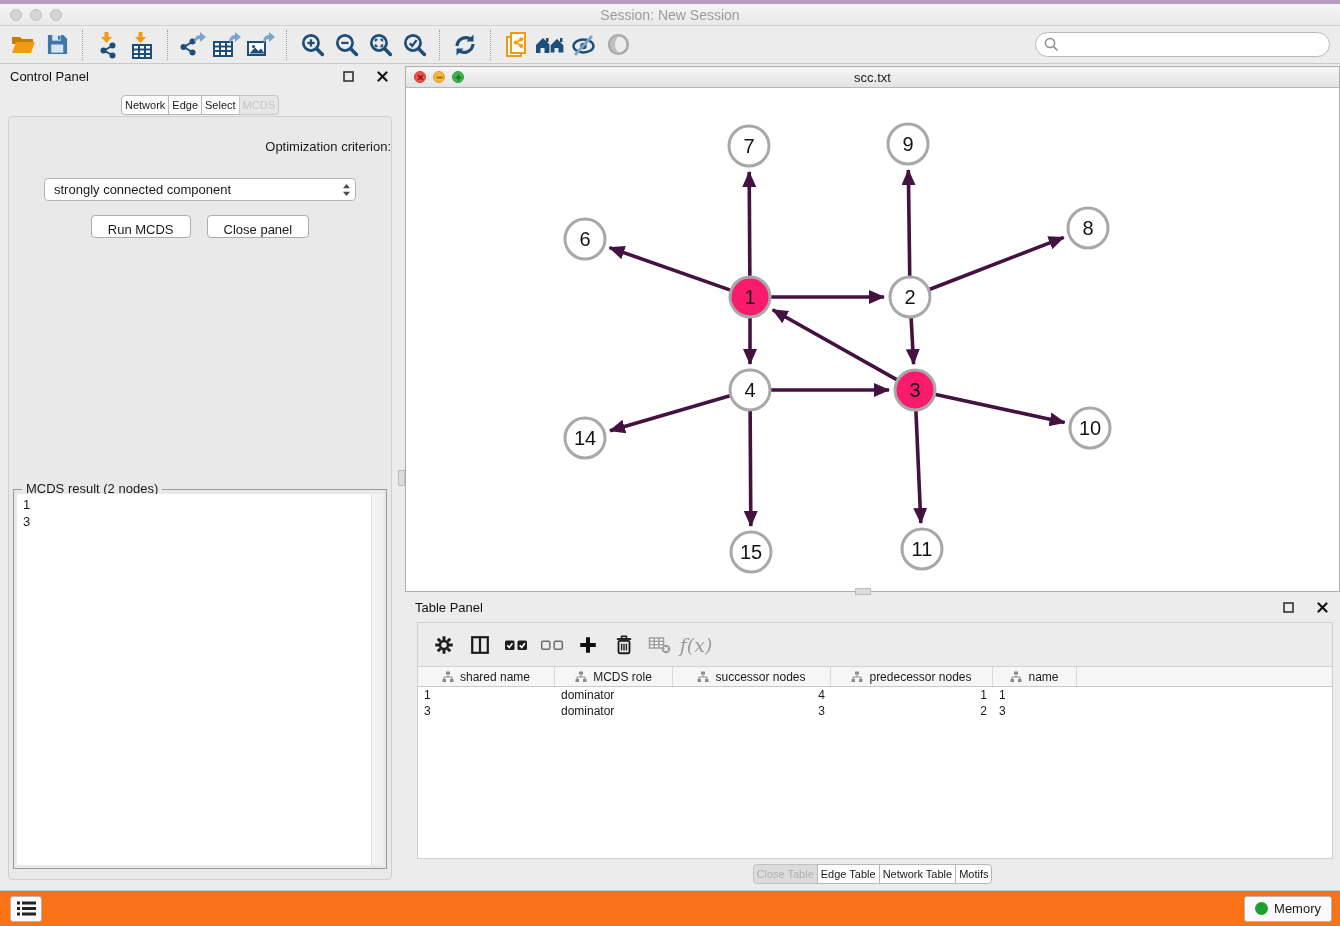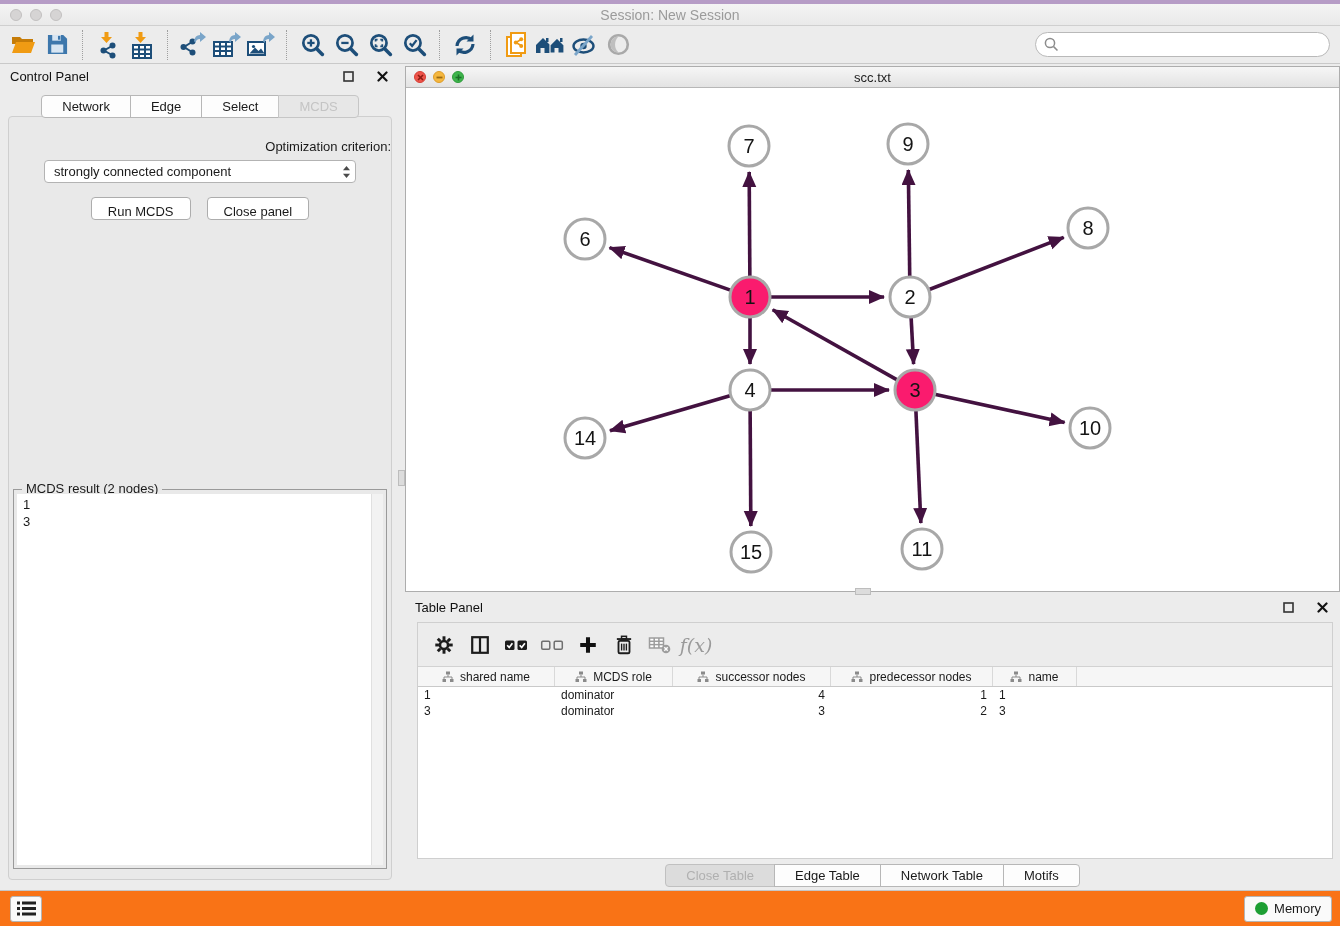--- a/index.html
+++ b/index.html
@@ -26,28 +26,28 @@
   .searchwrap { display:flex; align-items:center; width:295px; height:25px; background:#fff;
     border:1px solid #b9b9b9; border-radius:13px; margin-right:10px; padding-left:8px; gap:4px; }
   .searchwrap input { border:none; outline:none; flex:1; height:20px; font-size:13px; background:transparent; }
   
   .control-panel { position:absolute; left:0; top:64px; width:400px; height:824px; }
   .panel-head { height:24px; display:flex; align-items:center; padding:0 10px;gap:12px; }
   .panel-head .ttl { font-size:13px; color:#111; }
   .panel-head .spacer { flex:1; }
   .mini-btn { width:16px; height:16px; display:flex; align-items:center; justify-content:center; margin-left:6px; }
   .cp-tabs { position:absolute; left:0; top:31px; width:100%; display:flex; justify-content:center; z-index:2; }
-  .tab { border:1px solid #b7b7b7; background:#fdfdfd; padding:3px 20px; font-size:13px; margin-left:-1px; }
+  .tab { border:1px solid #b7b7b7; background:#fdfdfd; padding:3px 3px; font-size:11px; margin-left:-1px; }
   .tab:first-child { border-radius:4px 0 0 4px; margin-left:0; }
   .tab:last-child { border-radius:0 4px 4px 0; }
   .tab.active-dim { background:#e7e7e7; color:#c4c4c4; border-color:#c6c6c6; }
   .cp-content { position:absolute; left:8px; right:8px; top:52px; bottom:8px;
     background:#e9e9e9; border:1px solid #cfcfcf; border-radius:4px; }
   .opt-label { text-align:right; margin-top:22px; font-size:13px; }
-  .dropdown { margin:6px auto 0 auto; width:312px; height:23px; background:#fff; border:1px solid #b3b3b3;
+  .dropdown { margin:24px auto 0 auto; width:312px; height:23px; background:#fff; border:1px solid #b3b3b3;
     border-radius:4px; display:flex; align-items:center; padding:0 4px 0 9px; font-size:13px; }
   .dropdown .spacer { flex:1; }
   .btn-row { display:flex; justify-content:center; gap:16px; margin-top:14px; }
   .pbtn { height:23px; padding:0 16px; background:#fff; border:1px solid #adadad; border-radius:4px;
     font-size:13px; display:flex; align-items:flex-end; }
   .groupbox { position:absolute; left:4px; right:4px; top:372px; bottom:10px; border:1px solid #9a9a9a; }
   .groupbox .legend { position:absolute; top:-9px; left:8px; background:#e9e9e9; padding:0 4px; font-size:13px; }
   .result-area { position:absolute; left:3px; right:3px; top:4px; bottom:3px; background:#fff;
     font-size:13px; line-height:17px; padding:2px 6px; white-space:pre; overflow:hidden; }
   .result-scroll { position:absolute; right:3px; top:4px; bottom:3px; width:12px; background:#f2f2f2; border-left:1px solid #e0e0e0; }

